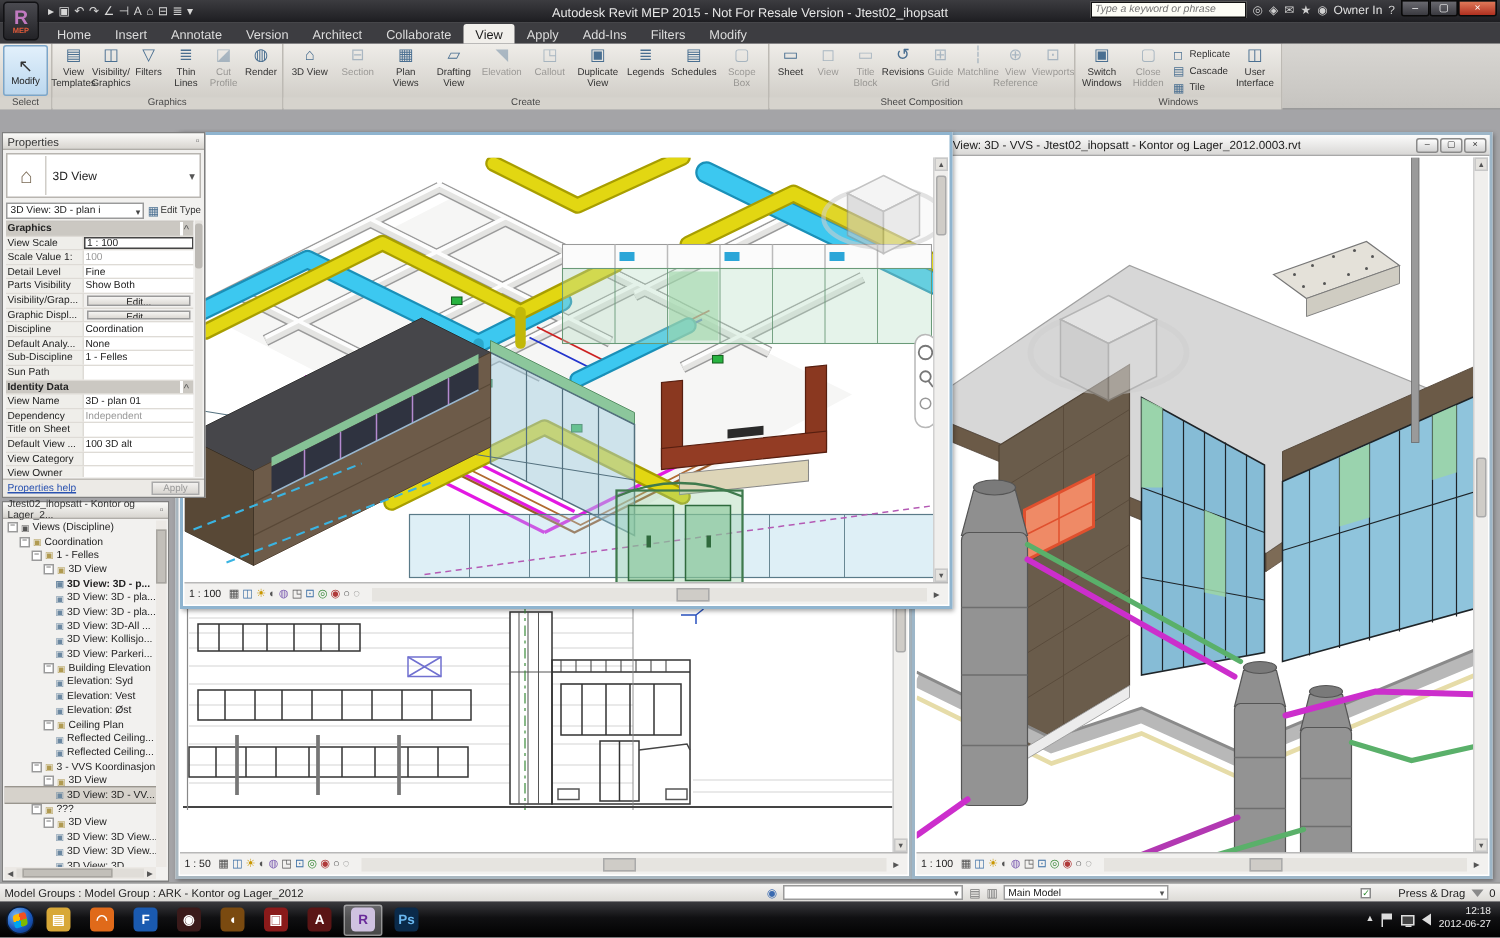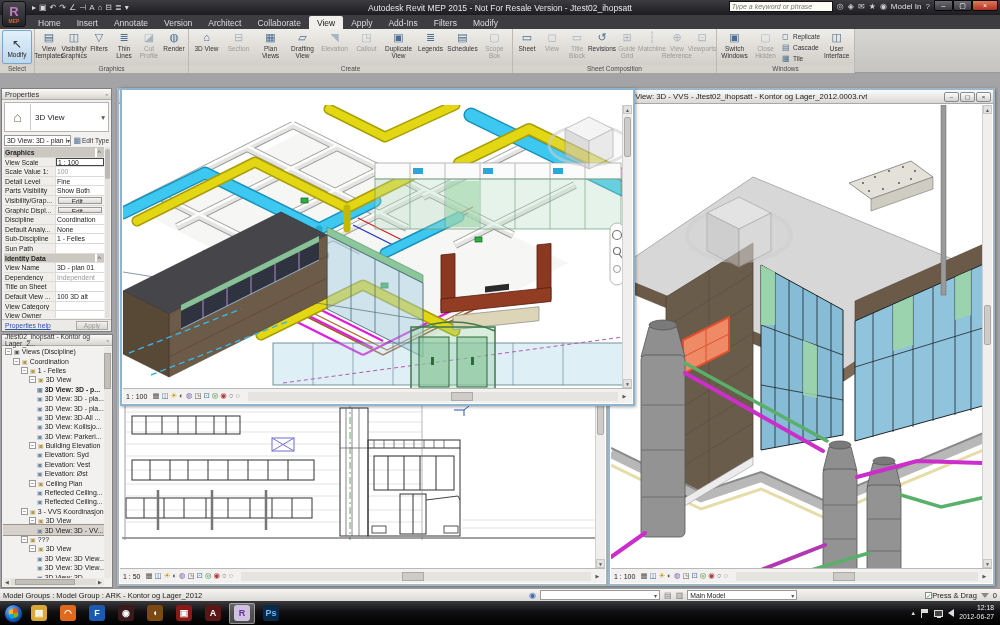--- a/index.html
+++ b/index.html
@@ -98,21 +98,21 @@
 .vcbar .scale{font-size:7px;color:#222;margin-right:3px;white-space:nowrap}
 .vcbar .vci{font-size:7.5px;line-height:10px}
 .vcbar .htrack{flex:1;height:9px;background:#e6e4e0;position:relative;margin-left:6px}
 .vcbar .hth{position:absolute;top:0;height:9px;width:22px;background:#cfccc7;border:1px solid #aaa}
 .vcbar .har{width:9px;font-size:5px;color:#555;text-align:center}
 
 .statusbar{position:absolute;left:0;top:588px;width:1000px;height:13px;background:linear-gradient(#f5f4f2,#dcdad6);border-top:1px solid #9a9a9a;display:flex;align-items:center;font-size:7.5px;color:#222;z-index:45;padding:0 3px;gap:4px}
 .sb-combo{height:10px;background:#fff;border:1px solid #9a9a9a;font-size:6.8px;display:flex;align-items:center;padding:0 2px}
 .sb-ic{color:#3a6ab0;font-size:8px}
 .sb-gic{color:#777;font-size:8px}
-.sb-check{display:flex;align-items:center;gap:0}
+.sb-check{display:flex;align-items:center;gap:18px}
 .sb-check .bx{width:7px;height:7px;border:1px solid #8a8a8a;background:#fff;color:#2a8a2a;font-size:6px;line-height:6px;text-align:center}
 .funnel{width:0;height:0;border-left:4px solid transparent;border-right:4px solid transparent;border-top:5px solid #8a8a8a}
 
 .taskbar{position:absolute;left:0;top:601px;width:1000px;height:24px;background:linear-gradient(#3a3a3e,#101012 45%,#000);z-index:50;display:flex;align-items:center;padding:0 4px;gap:3px}
 .orb{width:19px;height:19px;border-radius:50%;background:radial-gradient(circle at 35% 30%,#7ab4f0,#1a5ac0 55%,#0a2a66);border:1px solid #0a1a33;display:flex;align-items:center;justify-content:center}
 .orb .flag{width:9px;height:9px;background:conic-gradient(#f25022 0 25%,#7fba00 0 50%,#00a4ef 0 75%,#ffb900 0);border-radius:2px;transform:rotate(-12deg) skewY(-6deg)}
 .tb-ic{width:26px;height:21px;border-radius:2px;display:flex;align-items:center;justify-content:center}
 .tb-ic.active{background:rgba(255,255,255,.28);border:1px solid rgba(255,255,255,.4)}
 .tb-glyph{width:16px;height:16px;border-radius:3px;font-size:9px;font-weight:bold;display:flex;align-items:center;justify-content:center;color:#fff}
 .tray{margin-left:auto;display:flex;align-items:center;gap:5px;color:#ddd}
@@ -148,21 +148,21 @@
         <span>▾</span>
       </div>
     <div class="tb-title">Autodesk Revit MEP 2015 - Not For Resale Version  -  Jtest02_ihopsatt</div>
     <div class="infocenter">
       <input class="searchbox" placeholder="Type a keyword or phrase" style="">
       <span class="ic-ic">◎</span>
       <span class="ic-ic">◈</span>
       <span class="ic-ic">✉</span>
       <span class="ic-ic">★</span>
       <span class="ic-ic">◉</span>
-      <span class="signin">Model In</span>
+      <span class="signin">Owner In</span>
       <span class="ic-ic">?</span>
     </div>
     <div class="winbtns">
       <div class="winbtn">–</div>
       <div class="winbtn">▢</div>
       <div class="winbtn close">×</div>
     </div>
   </div>
 
   <div class="tabrow">
@@ -821,21 +821,21 @@
           <span class="vci" style="color: rgb(85, 85, 85);">○</span>
           <span class="vci" style="color: rgb(85, 85, 85);">◌</span>
         </span>
       <div class="htrack">
           <div class="hth" style="left:55%"></div>
         </div>
       <span class="har">▶</span>
     </div>
   </div>
 
-  <div class="palette" style="left:1px;top:88px;width:111px;height:244px;z-index:20">
+  <div class="palette" style="left:1px;top:88px;width:136px;height:244px;z-index:20">
     <div class="pal-head">
       <span>Properties</span>
         <span class="x">▫</span>
     </div>
     <div class="typesel">
       <span class="house">⌂</span>
       <span class="tname">3D View</span>
       <span class="car">▾</span>
     </div>
     <div class="selrow">

